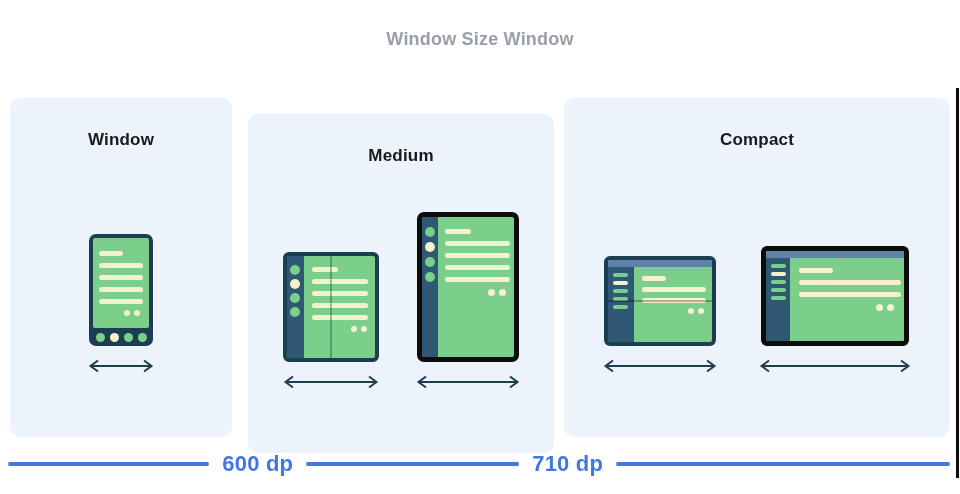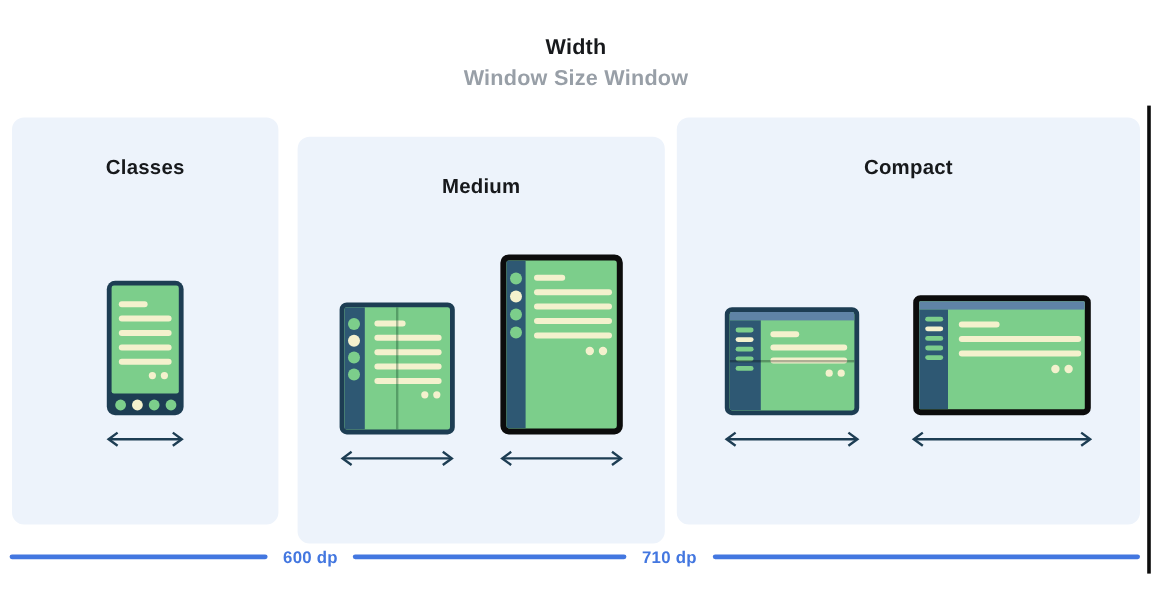--- a/index.html
+++ b/index.html
@@ -87,36 +87,35 @@
   
   .arrow{display:block;}
   .arrow line,.arrow path{stroke:var(--frame-navy);stroke-width:2;fill:none;}
 
   
   .ruler{position:absolute;left:8px;right:10px;top:455px;height:18px;display:flex;align-items:center;}
   .seg{height:4px;border-radius:2px;background:var(--accent-blue);}
   .seg1{flex:205;}
   .seg2{flex:217;}
   .seg3{flex:340;}
-  .bp-label{font-size:14px;font-weight:bold;color:var(--accent-blue);margin:18px 13px;white-space:nowrap;letter-spacing:.2px;}
+  .bp-label{font-size:22px;font-weight:bold;color:var(--accent-blue);margin:18px 13px;white-space:nowrap;letter-spacing:.2px;}
 
   .edge-line{position:absolute;right:1px;top:88px;width:3px;height:390px;background:var(--frame-black);}
 </style>
 </head>
 <body>
 
 <div class="stage">
 
   <div class="header">
-    <div class="title">Width</div>
     <div class="subtitle">Window Size Window</div>
   </div>
 
   <div class="panel panel-compact">
-    <div class="panel-title">Classes</div>
+    <div class="panel-title">Window</div>
     <div class="device-area">
       <div class="device-wrap">
         <div class="phone">
           <div class="phone-screen">
             <div class="line" style="width:24px"></div>
             <div class="line" style="width:44px"></div>
             <div class="line" style="width:44px"></div>
             <div class="line" style="width:44px"></div>
             <div class="line" style="width:44px"></div>
             <div class="dotrow" style="padding-right:3px;margin-top:-1px">

